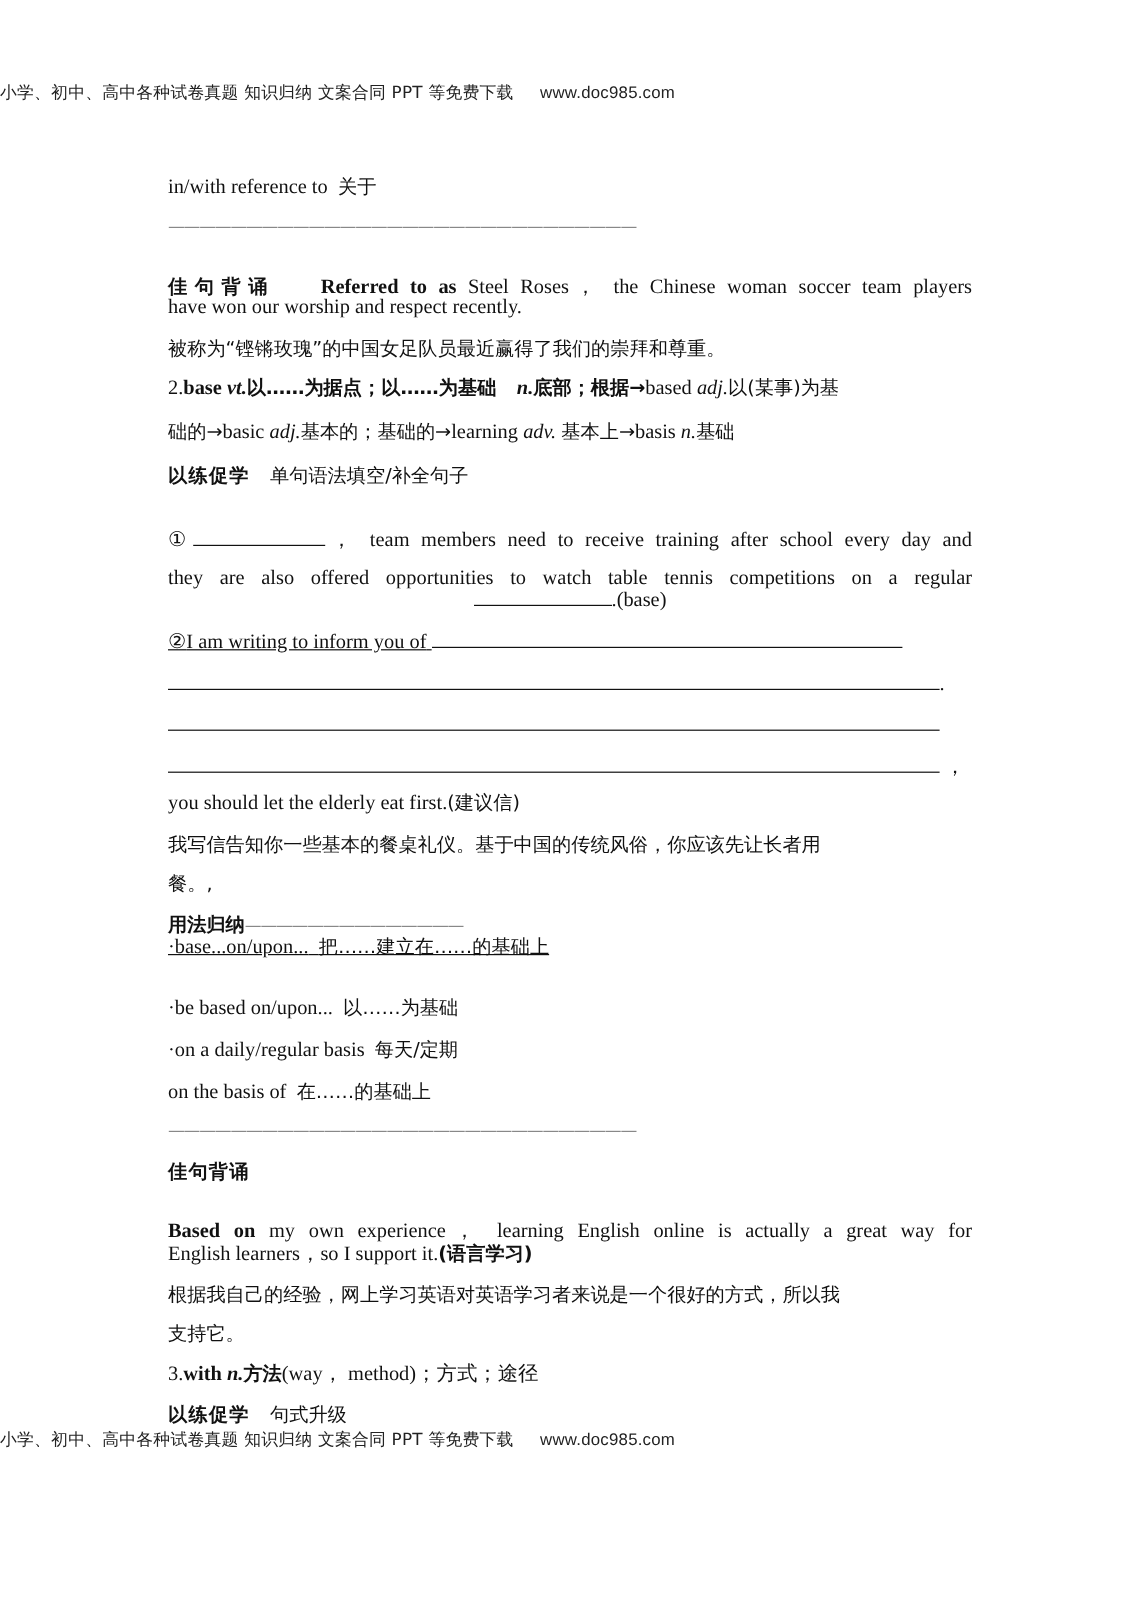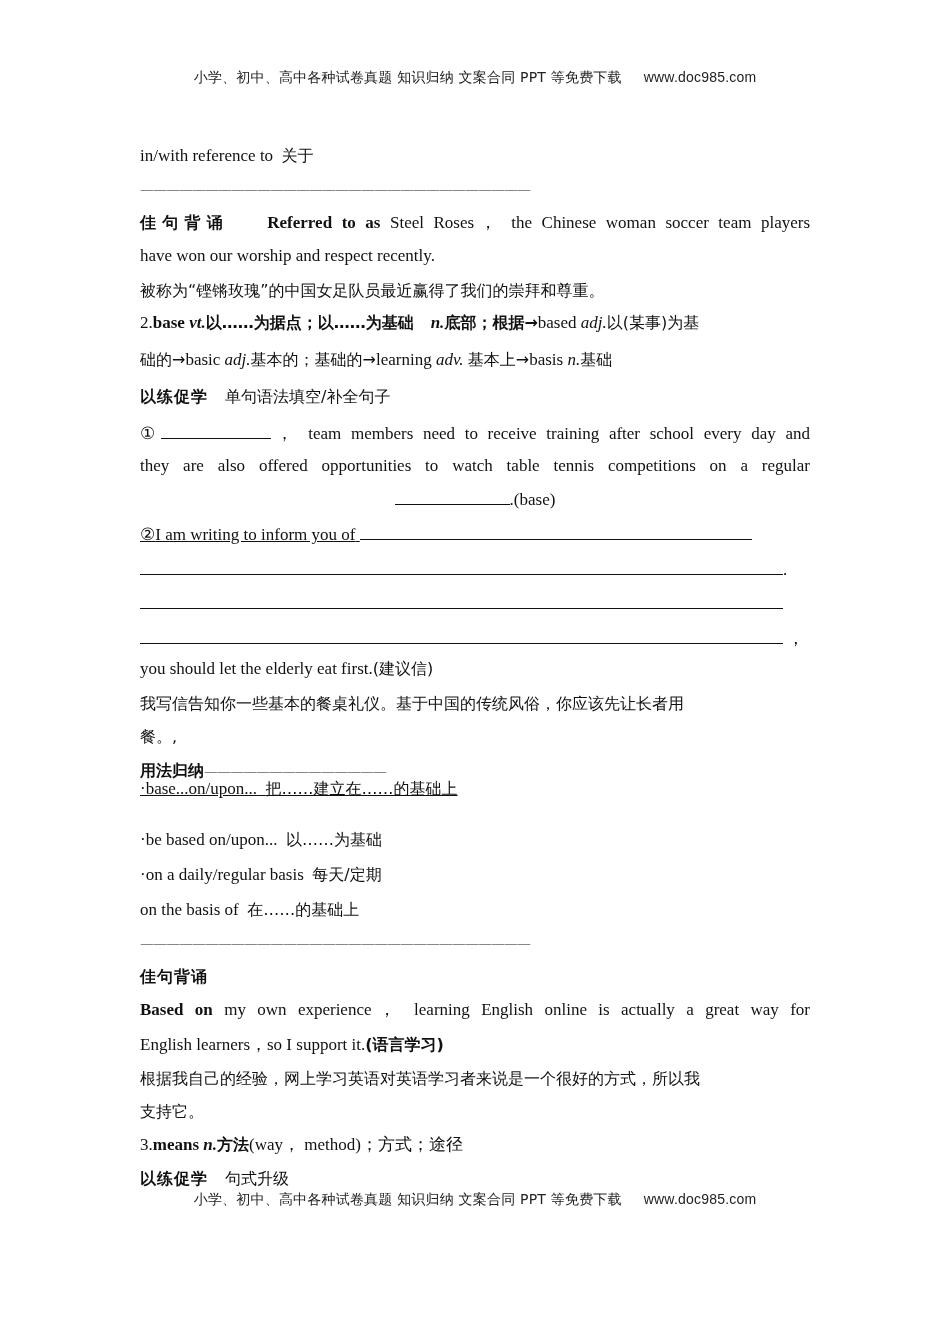--- a/index.html
+++ b/index.html
@@ -1,22 +1,22 @@
 <!DOCTYPE html>
 <html><head>
   <meta charset="utf-8">
   <style>
     html, body { margin: 0; padding: 0; background: #ffffff; }
     body { width: 950px; height: 1344px; position: relative; overflow: hidden;
            font-family: "Liberation Serif", "DejaVu Serif", serif; color: #111; }
-    .hdr { position: absolute; left: 0; width: 950px; text-align: center;
+    .hdr { position: absolute; left: 0; width: 950px; text-align: left;
            font-family: "DejaVu Sans", "Liberation Sans", sans-serif; font-size: 14px; color: #222; letter-spacing: 0.2px; }
     .hdr .site { font-family: "Liberation Sans", sans-serif; margin-left: 22px; }
     .ln { position: absolute; left: 140px; width: 670px; font-size: 17px; line-height: 22px; white-space: nowrap; }
-    .just { text-align: justify; text-align-last: justify; }
+    .just { text-align: justify; text-align-last: justify; margin-top: 16px; }
     .cjk { font-family: "DejaVu Sans", sans-serif; font-size: 16px; }
     .bold { font-weight: bold; }
     .it { font-style: italic; }
     .label { font-family: "DejaVu Sans", sans-serif; font-weight: bold; font-size: 16px; letter-spacing: 1px; }
     .dash { color: #888; letter-spacing: -1px; font-family: "DejaVu Sans", sans-serif; font-size: 14px; }
     .blank { display: inline-block; border-bottom: 1px solid #111; height: 16px; vertical-align: baseline; }
   </style>
 </head>
 <body>
 
@@ -105,21 +105,21 @@
   <span class="bold">Based on</span>
   <span>my own experience， learning English online is actually a great way for</span>
 </div>
 <div class="ln" style="top:1034px;">
   <span>English learners，so I support it.</span><span class="cjk bold">(语言学习)</span>
 </div>
 <div class="ln cjk" style="top:1068px;">根据我自己的经验，网上学习英语对英语学习者来说是一个很好的方式，所以我</div>
 <div class="ln cjk" style="top:1101px;">支持它。</div>
 
 <div class="ln" style="top:1134px;">
-  <span>3.</span><span class="bold">means</span>
+  <span>3.</span><span class="bold">with</span>
   <span class="bold it">n.</span><span class="cjk bold">方法</span><span>(way， method)；方式；途径</span>
 </div>
 <div class="ln" style="top:1168px;">
   <span class="label">以练促学</span>&nbsp;&nbsp;&nbsp;
   <span class="cjk">句式升级</span>
 </div>
 
 <div class="hdr" style="top:1191px;">
   <span>小学、初中、高中各种试卷真题  知识归纳  文案合同  PPT 等免费下载</span><span class="site">www.doc985.com</span>
 </div>

